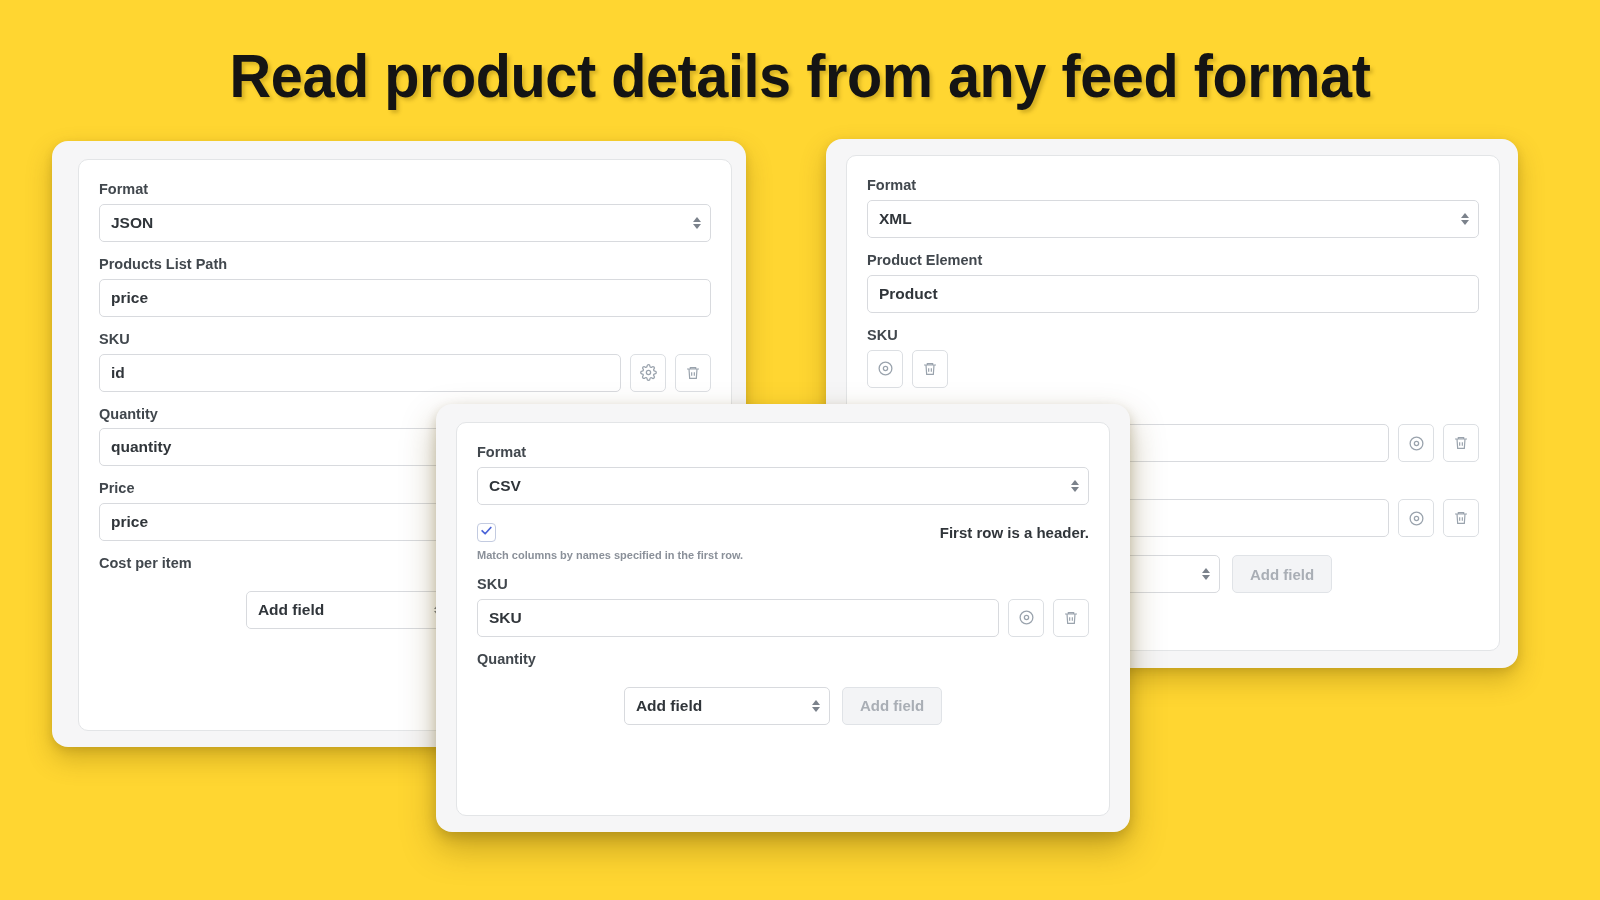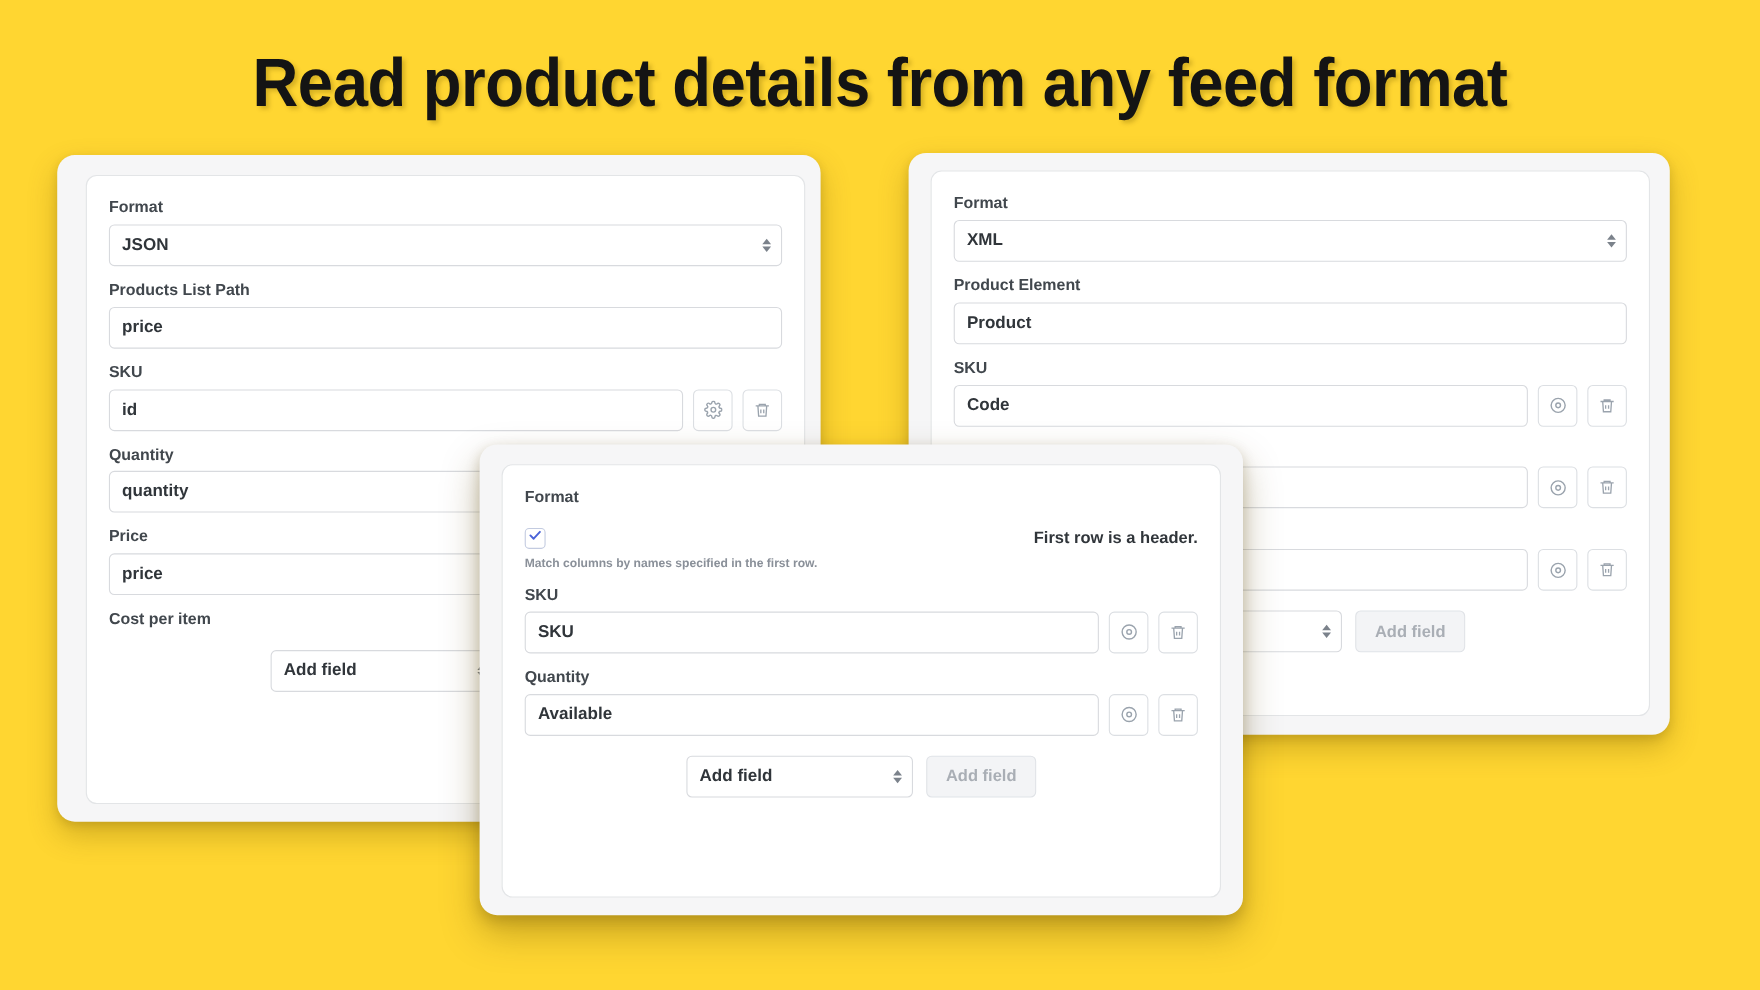--- a/index.html
+++ b/index.html
@@ -307,21 +307,20 @@
         </div>
       </div>
 
       <div class="field-label">Product Element</div>
       <div class="control-row">
         <div class="text-input">Product</div>
       </div>
 
       <div class="field-label">SKU</div>
       <div class="control-row">
-        <div class="text-input">Code</div>
         <div class="icon-btn">
           <span>
             <svg width="17" height="17" viewBox="0 0 24 24" fill="none" stroke="#9aa3ad" stroke-width="1.8">
                 <circle cx="12" cy="12" r="3"></circle>
                 <circle cx="12" cy="12" r="9"></circle>
               </svg>
           </span>
         </div>
         <div class="icon-btn">
           <span>
@@ -388,20 +387,29 @@
 
     </div>
   </div>
 </div>
 
 <div class="card-shell" id="card-csv">
   <div class="card-inner">
     <div class="card-body">
 
       <div class="field-label">Format</div>
+      <div class="control-row">
+        <div class="select-input">
+          <span>CSV</span>
+          <span class="stepper">
+              <i class="up"></i>
+              <i class="down"></i>
+            </span>
+        </div>
+      </div>
 
       <div class="check-row">
         <span class="checkbox">
           <span>
             <svg width="13" height="13" viewBox="0 0 24 24" fill="none" stroke="#4a63d8" stroke-width="3.2" stroke-linecap="round" stroke-linejoin="round">
               <path d="M4 12.5l5.5 5.5L20 6.5"></path>
             </svg>
           </span>
         </span>
         <span class="check-label">First row is a header.</span>
@@ -423,39 +431,20 @@
           <span>
             <svg width="16" height="16" viewBox="0 0 24 24" fill="none" stroke="#9aa3ad" stroke-width="1.8">
                 <path d="M3 6h18M8 6V4h8v2M6 6l1 14h10l1-14"></path>
                 <path d="M10 11v5M14 11v5"></path>
               </svg>
           </span>
         </div>
       </div>
 
       <div class="field-label">Quantity</div>
-      <div class="control-row">
-        <div class="text-input">Available</div>
-        <div class="icon-btn">
-          <span>
-            <svg width="17" height="17" viewBox="0 0 24 24" fill="none" stroke="#9aa3ad" stroke-width="1.8">
-                <circle cx="12" cy="12" r="3"></circle>
-                <circle cx="12" cy="12" r="9"></circle>
-              </svg>
-          </span>
-        </div>
-        <div class="icon-btn">
-          <span>
-            <svg width="16" height="16" viewBox="0 0 24 24" fill="none" stroke="#9aa3ad" stroke-width="1.8">
-                <path d="M3 6h18M8 6V4h8v2M6 6l1 14h10l1-14"></path>
-                <path d="M10 11v5M14 11v5"></path>
-              </svg>
-          </span>
-        </div>
-      </div>
 
       <div class="footer-row">
         <div class="select-input">
           <span>Add field</span>
           <span class="stepper">
               <i class="up"></i>
               <i class="down"></i>
             </span>
         </div>
         <div class="btn-secondary">Add field</div>

